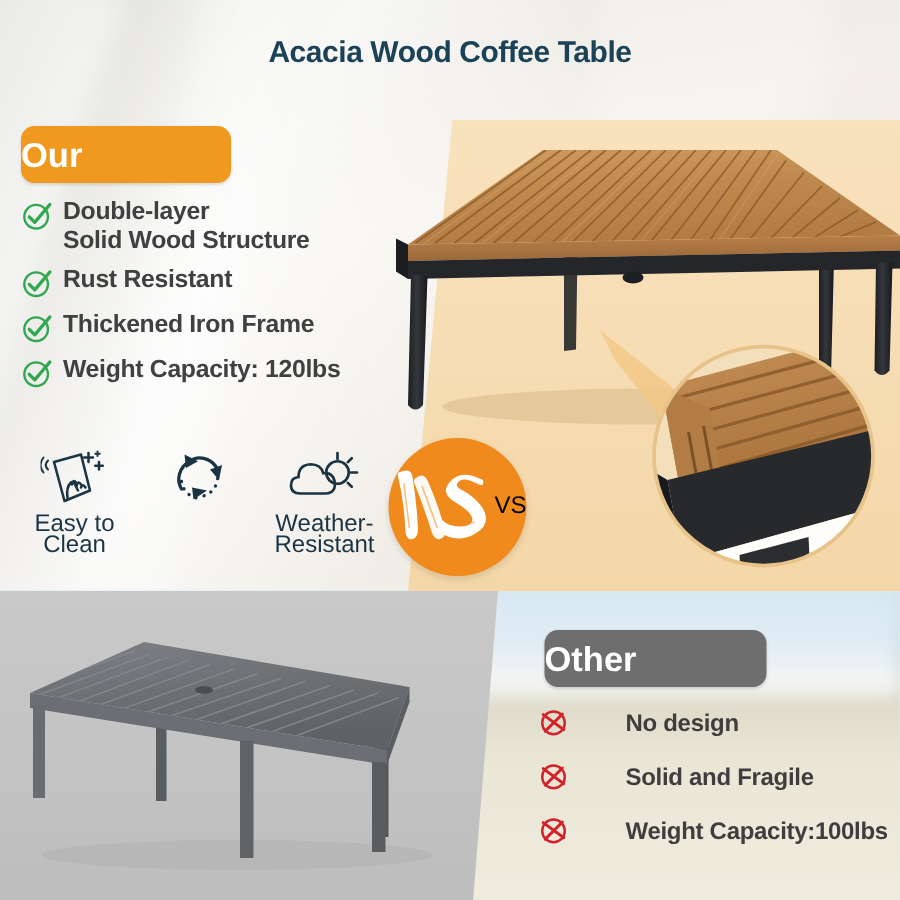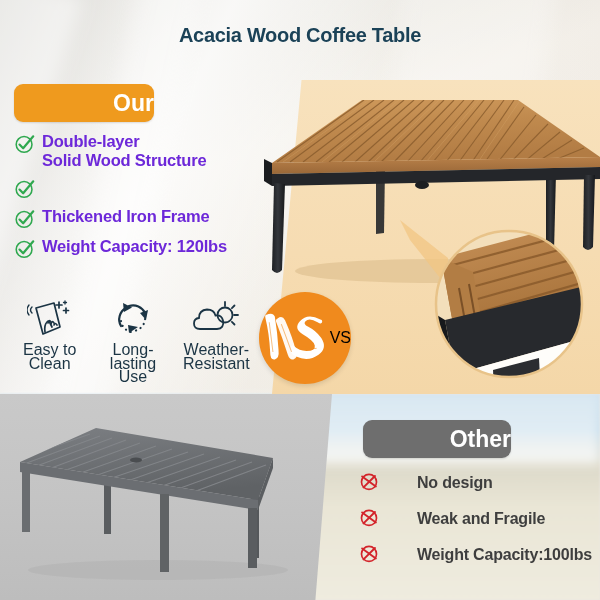--- a/index.html
+++ b/index.html
@@ -51,40 +51,40 @@
 
   
   .title{
     position:absolute;left:0;top:18px;width:600px;text-align:center;
     font-size:20px;font-weight:bold;color:#1b4257;letter-spacing:-.3px;
     line-height:34px;
   }
 
   
   .badge{
-    position:absolute;display:flex;align-items:center;justify-content:flex-end;
+    position:absolute;display:flex;align-items:center;justify-content:flex-start;
     border-radius:9px;color:#fff;font-weight:bold;
   }
   .badge-our{
     left:14px;top:84px;width:140px;height:38px;
     background:#ef9a1e;font-size:23px;
     box-shadow:0 1px 2px rgba(0,0,0,.13);
   }
   .badge-other{
     left:363px;top:420px;width:148px;height:38px;
     background:#6e6e6e;font-size:23px;
     box-shadow:0 1px 2px rgba(0,0,0,.13);
   }
 
   
   .pros{position:absolute;left:14px;top:132px;width:250px;}
   .pro-row{display:flex;align-items:flex-start;margin-bottom:7px;}
   .pro-row .ck{flex:0 0 auto;width:22px;height:22px;margin-right:6px;margin-top:1px;}
   .pro-txt{
-    font-size:16.5px;font-weight:bold;color:#6d28d9;line-height:19px;
+    font-size:16.5px;font-weight:bold;color:#404040;line-height:19px;
     letter-spacing:-.2px;white-space:pre-line;
   }
 
   
   .featrow{position:absolute;left:8px;top:296px;width:250px;display:flex;}
   .feat{flex:1;display:flex;flex-direction:column;align-items:center;}
   .feat .ficon{height:46px;display:flex;align-items:center;justify-content:center;}
   .feat .flabel{
     margin-top:1px;font-size:16px;color:#1b3444;text-align:center;
     line-height:13.5px;white-space:pre-line;font-weight:normal;
@@ -294,20 +294,21 @@
         <path d="M6 12.6 L10 16.6 L21 3.6" fill="none" stroke="#2fa84f" stroke-width="2.4" stroke-linecap="round" stroke-linejoin="round"></path>
       </svg>
       <div class="pro-txt">Double-layer
 Solid Wood Structure</div>
     </div>
     <div class="pro-row">
       <svg class="ck" viewBox="0 0 24 24">
         <circle cx="11" cy="12.5" r="8.6" fill="none" stroke="#2fa84f" stroke-width="1.7"></circle>
         <path d="M6 12.6 L10 16.6 L21 3.6" fill="none" stroke="#2fa84f" stroke-width="2.4" stroke-linecap="round" stroke-linejoin="round"></path>
       </svg>
+      <div class="pro-txt">Rust Resistant</div>
     </div>
     <div class="pro-row">
       <svg class="ck" viewBox="0 0 24 24">
         <circle cx="11" cy="12.5" r="8.6" fill="none" stroke="#2fa84f" stroke-width="1.7"></circle>
         <path d="M6 12.6 L10 16.6 L21 3.6" fill="none" stroke="#2fa84f" stroke-width="2.4" stroke-linecap="round" stroke-linejoin="round"></path>
       </svg>
       <div class="pro-txt">Thickened Iron Frame</div>
     </div>
     <div class="pro-row">
       <svg class="ck" viewBox="0 0 24 24">
@@ -348,22 +349,20 @@
             <path d="M9,27 A13,13 0 0 1 14,9"></path>
             <path d="M17,7 A13,13 0 0 1 33,14"></path>
             <path d="M33,20 A13,13 0 0 1 22,32" stroke-dasharray="0.1 5"></path>
             <path d="M9,22 A13,13 0 0 0 19,33" stroke-dasharray="0.1 5"></path>
           </g>
           <polygon points="11,4 20,8.5 12,13" fill="#1b3444"></polygon>
           <polygon points="36,11 34,21 28,14" fill="#1b3444"></polygon>
           <polygon points="26,28 17,34 16,26" fill="#1b3444"></polygon>
         </svg>
       </div>
-      <div class="flabel">Long-lasting
-Use</div>
     </div>
 
     <div class="feat">
       <div class="ficon">
         <svg width="52" height="40" viewBox="0 0 52 40">
           <g fill="none" stroke="#1b3444" stroke-width="1.8" stroke-linecap="round">
             <circle cx="35" cy="16" r="7.5"></circle>
             <path d="M35,3 l0,4 M44.5,6.5 l-2.6,2.6 M48,16 l-4,0 M44.5,25.5 l-2.6,-2.6"></path>
             <path d="M10,30 q-6,0 -6,-5.5 q0,-5 5,-5.5 q0,-8 8,-8.5 q7,0 8.5,6 q6,-1 7.5,5 q1.5,8 -6,8.5 Z"></path>
           </g>
@@ -405,21 +404,21 @@
         <path d="M18.5 6.5 L6 19" fill="none" stroke="#d3232a" stroke-width="2.1" stroke-linecap="round"></path>
       </svg>
       <div class="con-txt">No design</div>
     </div>
     <div class="con-row">
       <svg class="xm" viewBox="0 0 24 24">
         <circle cx="12" cy="13" r="8.2" fill="none" stroke="#d3232a" stroke-width="1.8"></circle>
         <path d="M4.5 7 L19.5 18" fill="none" stroke="#d3232a" stroke-width="2.1" stroke-linecap="round"></path>
         <path d="M18.5 6.5 L6 19" fill="none" stroke="#d3232a" stroke-width="2.1" stroke-linecap="round"></path>
       </svg>
-      <div class="con-txt">Weak and Fragile</div>
+      <div class="con-txt">Solid and Fragile</div>
     </div>
     <div class="con-row">
       <svg class="xm" viewBox="0 0 24 24">
         <circle cx="12" cy="13" r="8.2" fill="none" stroke="#d3232a" stroke-width="1.8"></circle>
         <path d="M4.5 7 L19.5 18" fill="none" stroke="#d3232a" stroke-width="2.1" stroke-linecap="round"></path>
         <path d="M18.5 6.5 L6 19" fill="none" stroke="#d3232a" stroke-width="2.1" stroke-linecap="round"></path>
       </svg>
       <div class="con-txt">Weight Capacity:100lbs</div>
     </div>
   </div>

